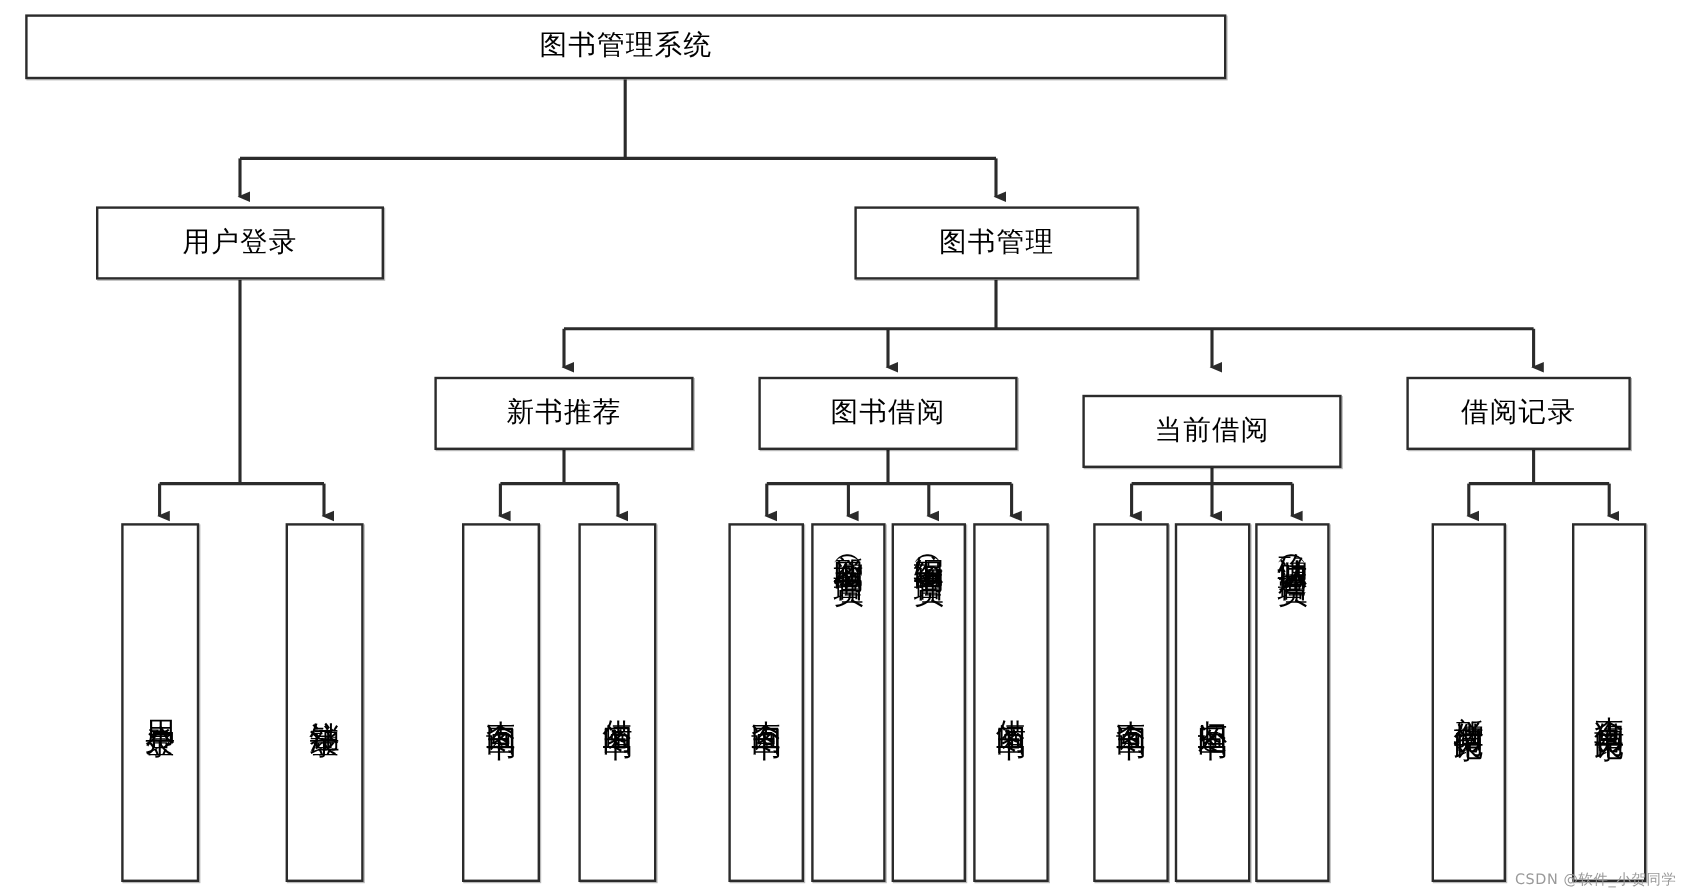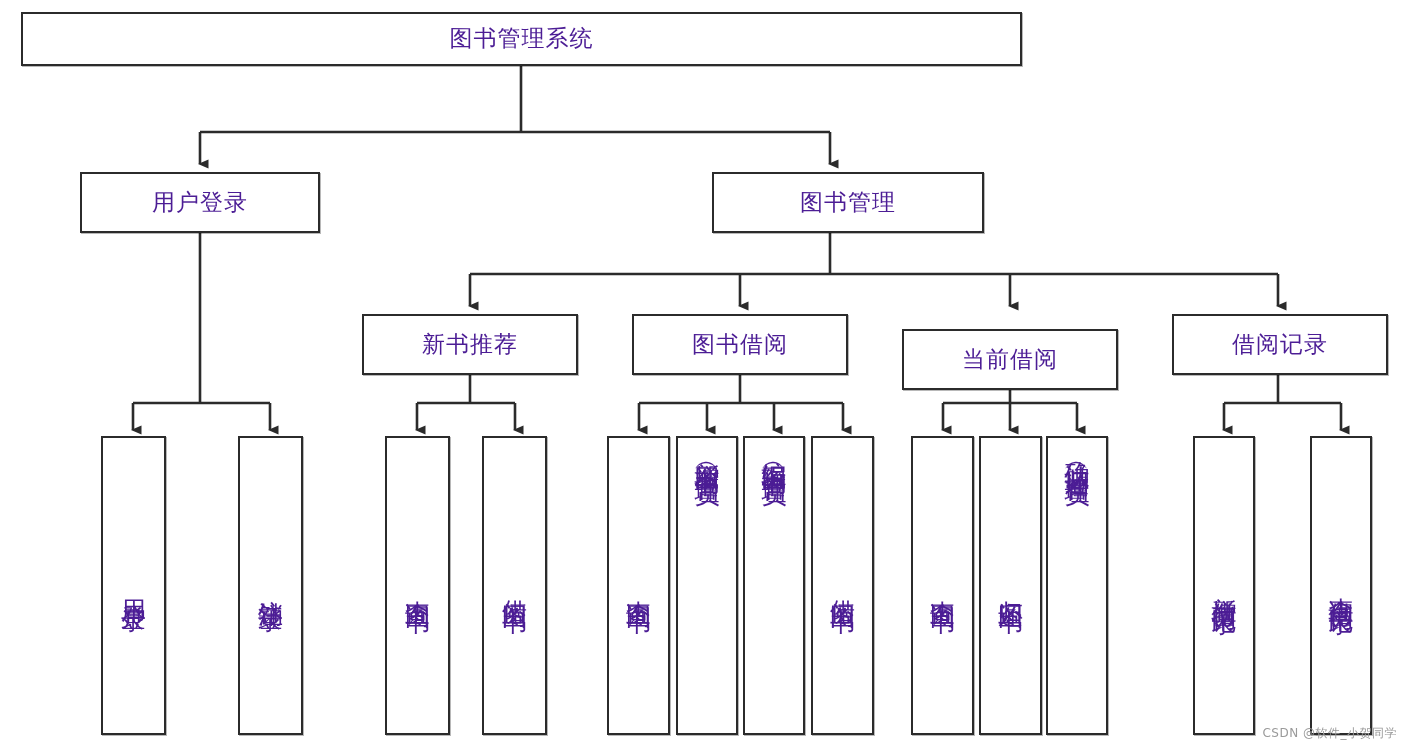--- a/index.html
+++ b/index.html
@@ -29,21 +29,21 @@
     position: absolute;
     box-sizing: border-box;
     background: #ffffff;
     border: 2px solid #2b2b2b;
     display: flex;
     align-items: center;
     justify-content: center;
     box-shadow: 1px 1px 0 rgba(0,0,0,0.28);
   }
   .node-label {
-    color: #4c1d95;
+    color: #000000;
     text-align: center;
     line-height: 1.12;
     white-space: nowrap;
   }
   .h-node .node-label {
     font-size: 23px;
     letter-spacing: 1px;
   }
   .v-node {
     align-items: flex-start;
@@ -127,34 +127,34 @@
     </g>
   </svg>
 
   <div class="node h-node" style="left:21px; top:12px; width:1001px; height:54px;">
     <span class="node-label">图书管理系统</span>
   </div>
 
   <div class="node h-node" style="left:80px; top:172px; width:240px; height:61px;">
     <span class="node-label">用户登录</span>
   </div>
-  <div class="node h-node" style="left:712px; top:172px; width:272px; height:61px;">
+  <div class="node h-node" style="left:712px; top:172px; width:237px; height:61px;">
     <span class="node-label">图书管理</span>
   </div>
 
   <div class="node h-node" style="left:362px; top:314px; width:216px; height:61px;">
     <span class="node-label">新书推荐</span>
   </div>
   <div class="node h-node" style="left:632px; top:314px; width:216px; height:61px;">
     <span class="node-label">图书借阅</span>
   </div>
   <div class="node h-node" style="left:902px; top:314px; width:216px; height:61px;margin-top:15px;">
     <span class="node-label">当前借阅</span>
   </div>
-  <div class="node h-node" style="left:1172px; top:314px; width:216px; height:61px;">
+  <div class="node h-node" style="left:1172px; top:314px; width:187px; height:61px;">
     <span class="node-label">借阅记录</span>
   </div>
 
   <div class="node v-node center-text" style="left:101px; top:436px; width:65px; height:299px;">
     <span class="node-label">用户登录</span>
   </div>
   <div class="node v-node center-text" style="left:238px; top:436px; width:65px; height:299px;">
     <span class="node-label">注销登录</span>
   </div>
 

